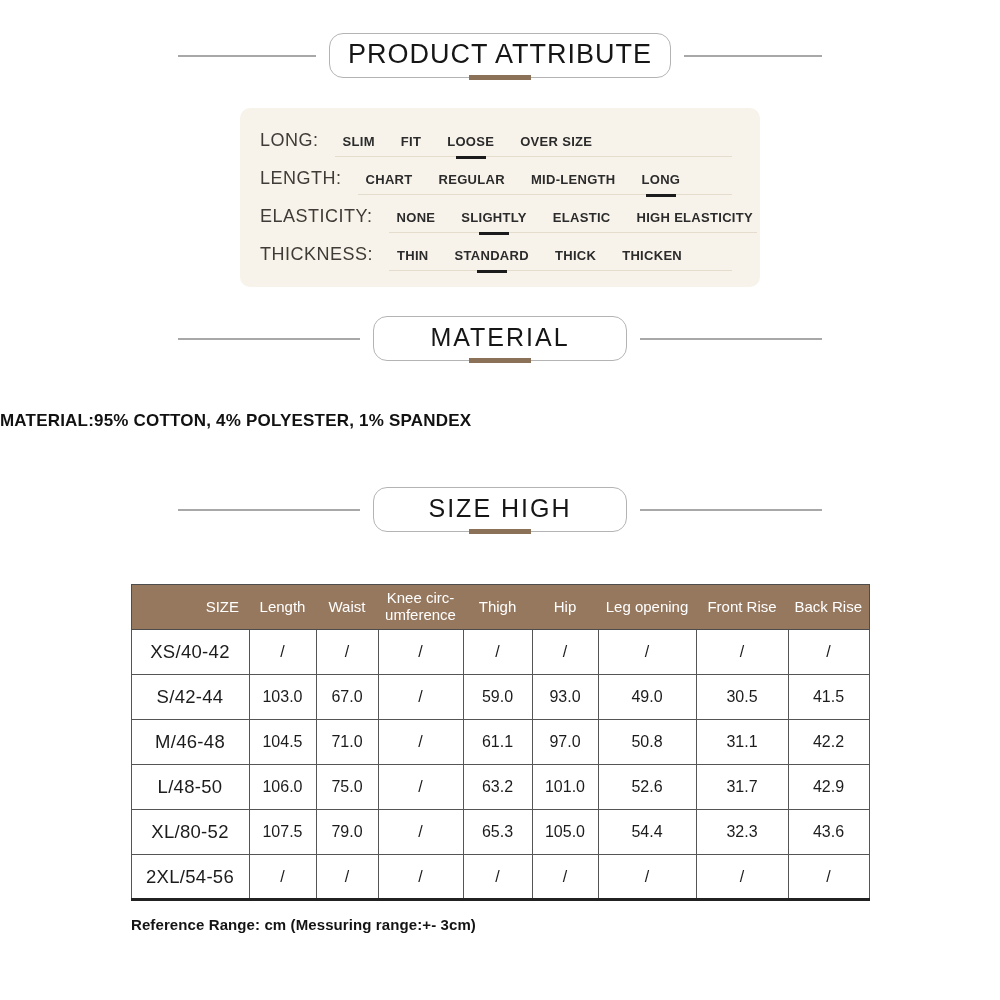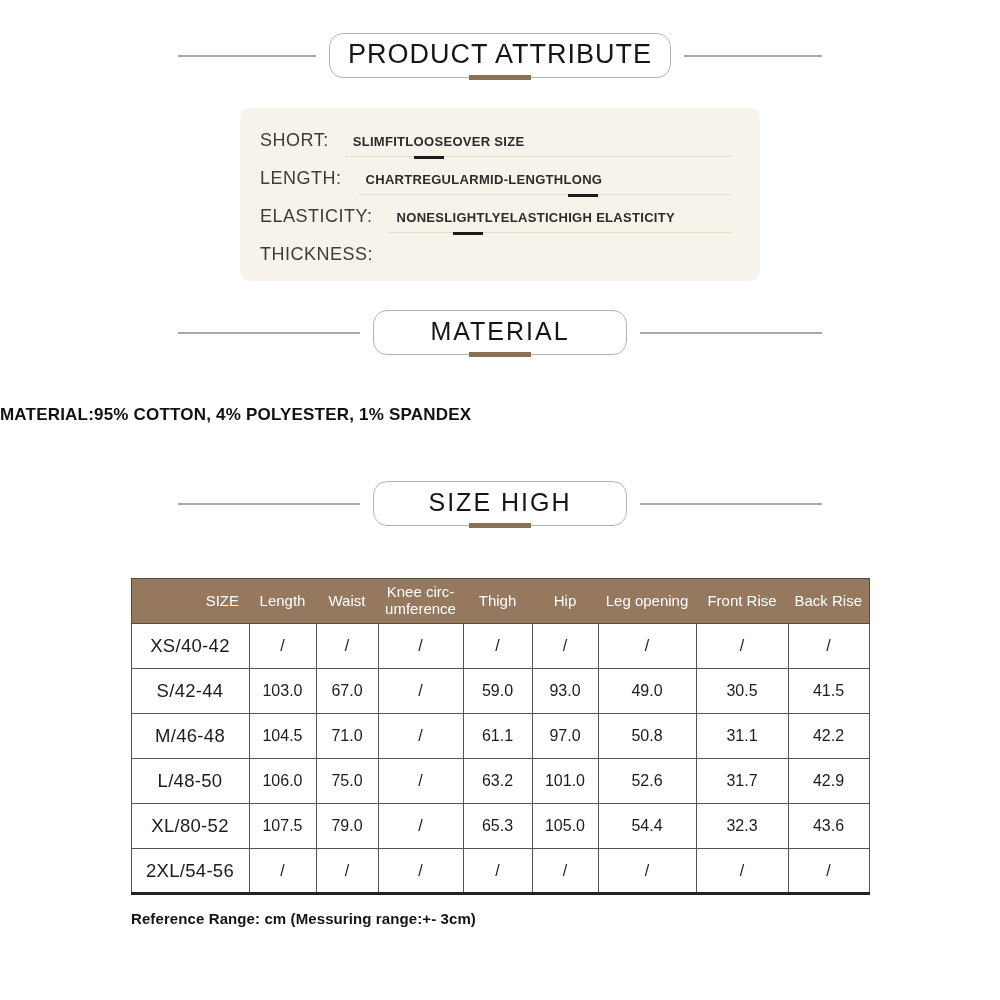--- a/index.html
+++ b/index.html
@@ -26,21 +26,21 @@
   .tb-small .title-text{font-size:25px;letter-spacing:2px;}
   .accent-bar{position:absolute;left:50%;transform:translateX(-50%);bottom:-3px;width:62px;height:5px;
               background:var(--accent-brown);}
 
   
   .attr-panel{width:520px;margin:30px auto 0;background:var(--panel-bg);border-radius:10px;
               padding:22px 28px 16px 20px;}
   .attr-row{display:flex;align-items:baseline;margin-bottom:11px;}
   .attr-row:last-child{margin-bottom:0;}
   .attr-label{font-size:18px;color:#3f3b36;letter-spacing:.5px;white-space:nowrap;margin-right:16px;}
-  .attr-options{display:flex;align-items:center;flex:1;border-bottom:1px solid var(--faint-rule);
+  .attr-options{display:flex;align-items:center;gap:26px;flex:1;border-bottom:1px solid var(--faint-rule);
                 padding:0 4px 7px 8px;}
   .attr-option{position:relative;font-size:13px;font-weight:bold;letter-spacing:.3px;color:#2b2b2b;white-space:nowrap;}
   .attr-option.selected::after{content:"";position:absolute;left:50%;transform:translateX(-50%);
                 bottom:-10px;width:30px;height:3.5px;background:#1b1b1b;}
 
   
   .material-header{margin-top:29px;}
   .composition{margin-top:50px;text-align:left;font-size:17px;font-weight:bold;letter-spacing:.2px;color:#111;}
 
   
@@ -67,21 +67,21 @@
     <div class="hline"></div>
     <div class="title-box tb-large">
       <span class="title-text">PRODUCT ATTRIBUTE</span>
       <div class="accent-bar"></div>
     </div>
     <div class="hline"></div>
   </div>
 
   <div class="attr-panel" id="attr-panel">
       <div class="attr-row">
-        <span class="attr-label">SHORT:</span>
+        <span class="attr-label">LONG:</span>
         <div class="attr-options">
           <span class="attr-option">SLIM</span>
           <span class="attr-option">FIT</span>
           <span class="attr-option selected">LOOSE</span>
           <span class="attr-option">OVER SIZE</span>
         </div>
       </div>
       <div class="attr-row">
         <span class="attr-label">LENGTH:</span>
         <div class="attr-options">
@@ -95,20 +95,26 @@
         <span class="attr-label">ELASTICITY:</span>
         <div class="attr-options">
           <span class="attr-option">NONE</span>
           <span class="attr-option selected">SLIGHTLY</span>
           <span class="attr-option">ELASTIC</span>
           <span class="attr-option">HIGH ELASTICITY</span>
         </div>
       </div>
       <div class="attr-row">
         <span class="attr-label">THICKNESS:</span>
+        <div class="attr-options">
+          <span class="attr-option">THIN</span>
+          <span class="attr-option selected">STANDARD</span>
+          <span class="attr-option">THICK</span>
+          <span class="attr-option">THICKEN</span>
+        </div>
       </div>
     </div>
 
   <div class="section-header material-header">
     <div class="hline"></div>
     <div class="title-box tb-small">
       <span class="title-text">MATERIAL</span>
       <div class="accent-bar"></div>
     </div>
     <div class="hline"></div>

